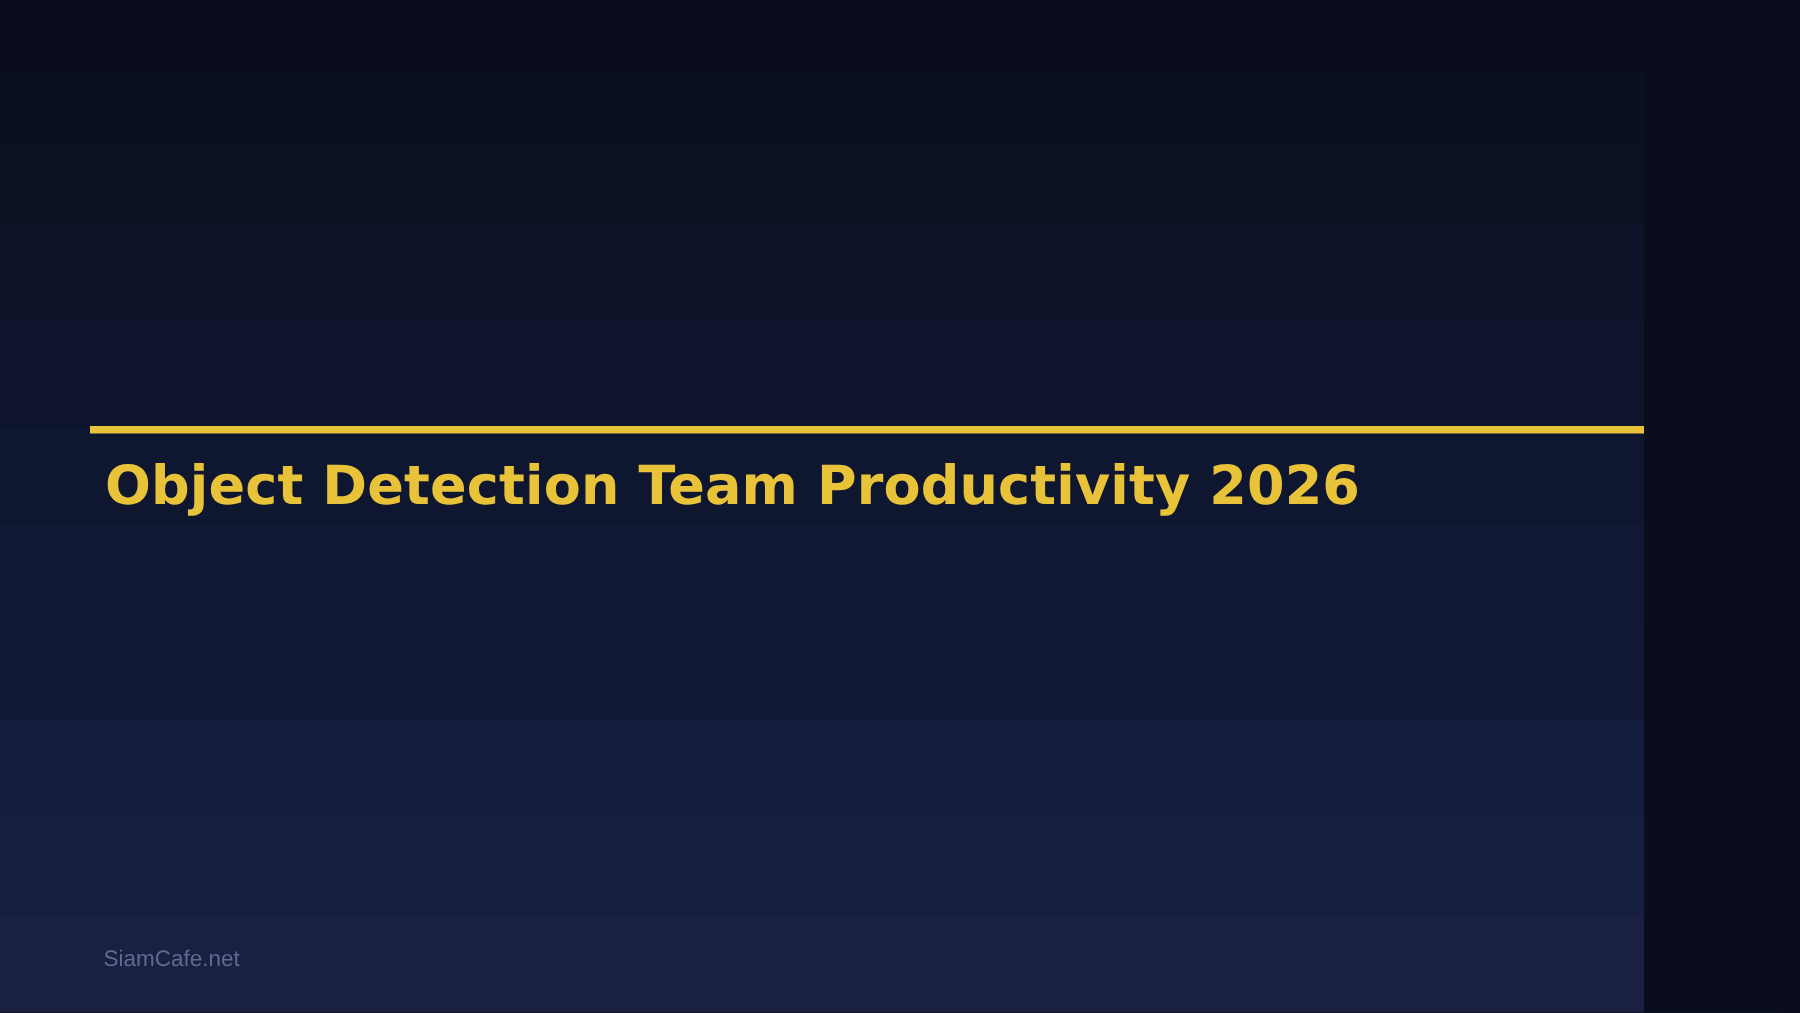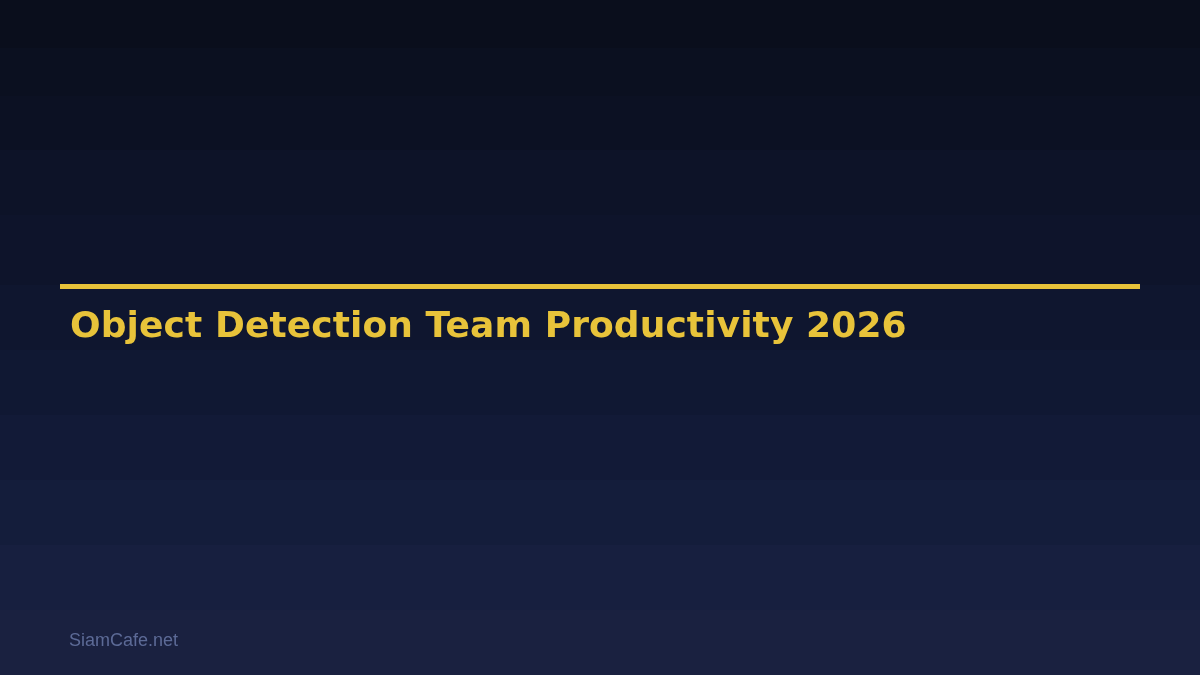--- a/index.html
+++ b/index.html
@@ -4,21 +4,21 @@
 <title>Slide</title>
 <style>
   html, body {
     margin: 0;
     padding: 0;
     background: #0a0e1c;
   }
 
   #slide {
     position: relative;
-    width: 1200px;
+    width: 1096px;
     height: 675px;
     overflow: hidden;
     font-family: "DejaVu Sans", sans-serif;
     
     background-color: #101631;
     background-image: linear-gradient(
       to bottom,
       #0a0e1c   0px,
       #0a0e1c   48px,
       #0b1020  48px,
@@ -68,21 +68,21 @@
     white-space: nowrap;
   }
 
   
   #footer-source {
     position: absolute;
     left: 69px;
     top: 630px;
     color: #5c6a96;
     font-family: "Liberation Sans", sans-serif;
-    font-size: 18px;
+    font-size: 15px;
     font-weight: normal;
     line-height: 20px;
     white-space: nowrap;
   }
 </style>
 </head>
 <body>
 
 <div id="slide">
 

